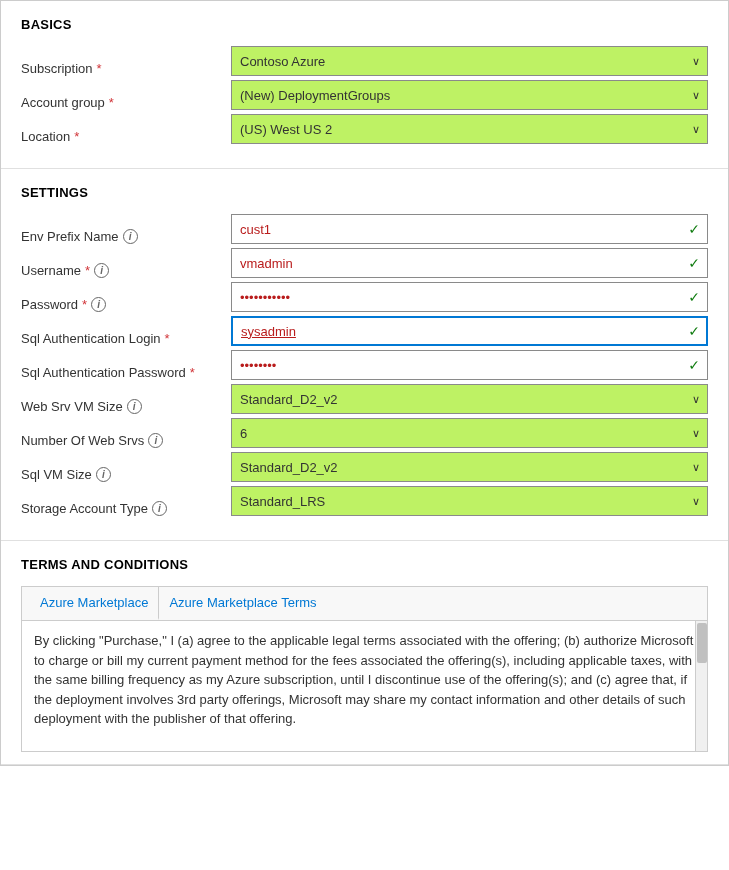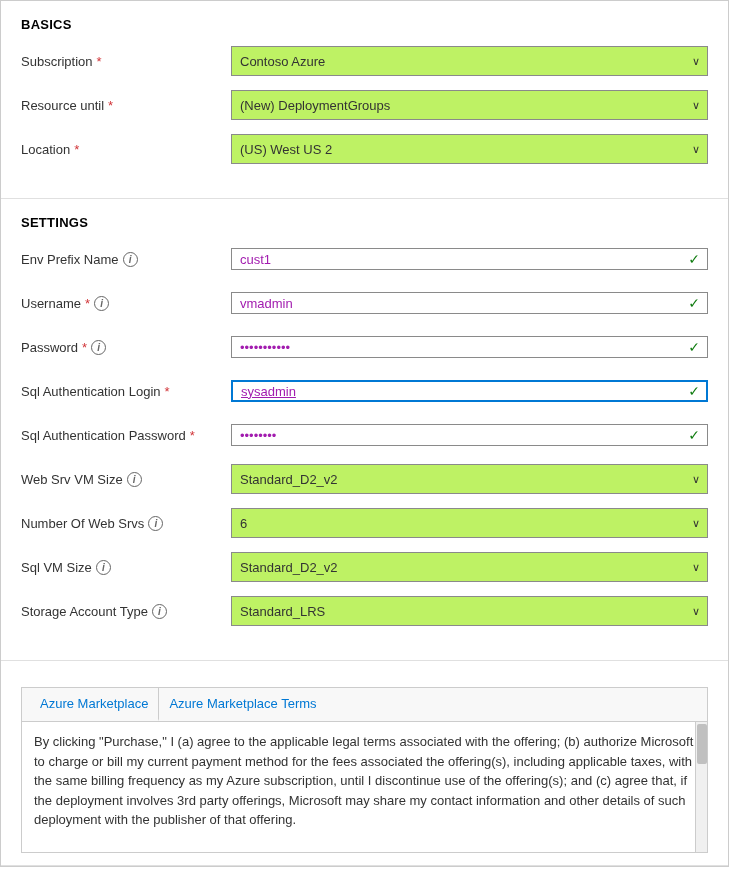--- a/index.html
+++ b/index.html
@@ -23,22 +23,22 @@
     }
     .section-title {
       font-weight: 700;
       font-size: 13px;
       color: #000;
       margin-bottom: 14px;
       letter-spacing: 0.02em;
     }
     .form-row {
       display: flex;
-      align-items: center;
-      margin-bottom: 14px;
+      align-items: flex-end;
+      margin-bottom: 4px;
       min-height: 30px;
     }
     .form-label {
       width: 210px;
       min-width: 210px;
       font-size: 13px;
       color: #333;
       display: flex;
       align-items: center;
       gap: 4px;
@@ -89,25 +89,25 @@
       pointer-events: none;
       font-size: 11px;
       color: #333;
     }
     .input-wrapper {
       position: relative;
       width: 100%;
     }
     .text-input {
       width: 100%;
-      height: 22px;
+      height: 30px;
       border: 1px solid #8a8a8a;
       padding: 0 30px 0 8px;
       font-size: 13px;
-      color: #a21caf;
+      color: #b91c1c;
       outline: none;
     }
     .text-input.valid {
       border-color: #8a8a8a;
     }
     .text-input.active-border {
       border-color: #0078d4;
       border-width: 2px;
       text-decoration: underline;
     }
@@ -207,21 +207,21 @@
           <select class="dropdown">
             <option value="Contoso Azure">Contoso Azure</option>
           </select>
           <span class="dropdown-arrow">∨</span>
         </div>
       </div>
     </div>
 
     <div class="form-row">
       <div class="form-label">
-        <span>Resource until</span>
+        <span>Account group</span>
         <span class="required">*</span>
       </div>
       <div class="resource-group-wrapper">
         <div class="dropdown-wrapper">
           <select class="dropdown">
             <option value="(New) DeploymentGroups">(New) DeploymentGroups</option>
           </select>
           <span class="dropdown-arrow">∨</span>
         </div>
       </div>
@@ -368,20 +368,21 @@
           <select class="dropdown">
             <option value="Standard_LRS">Standard_LRS</option>
           </select>
           <span class="dropdown-arrow">∨</span>
         </div>
       </div>
     </div>
   </div>
 
   <div class="terms-section">
+    <div class="section-title">TERMS AND CONDITIONS</div>
 
     <div class="terms-box">
       <div class="terms-tabs">
         <a class="terms-tab blue-text">Azure Marketplace</a>
         <a class="terms-tab blue-text">Azure Marketplace Terms</a>
       </div>
       <div style="position: relative;">
         <div class="terms-content">By clicking "Purchase," I (a) agree to the applicable legal terms associated with the offering; (b) authorize Microsoft to charge or bill my current payment method for the fees associated the offering(s), including applicable taxes, with the same billing frequency as my Azure subscription, until I discontinue use of the offering(s); and (c) agree that, if the deployment involves 3rd party offerings, Microsoft may share my contact information and other details of such deployment with the publisher of that offering.</div>
         <div class="terms-scrollbar">
           <div class="terms-scrollbar-thumb"></div>

